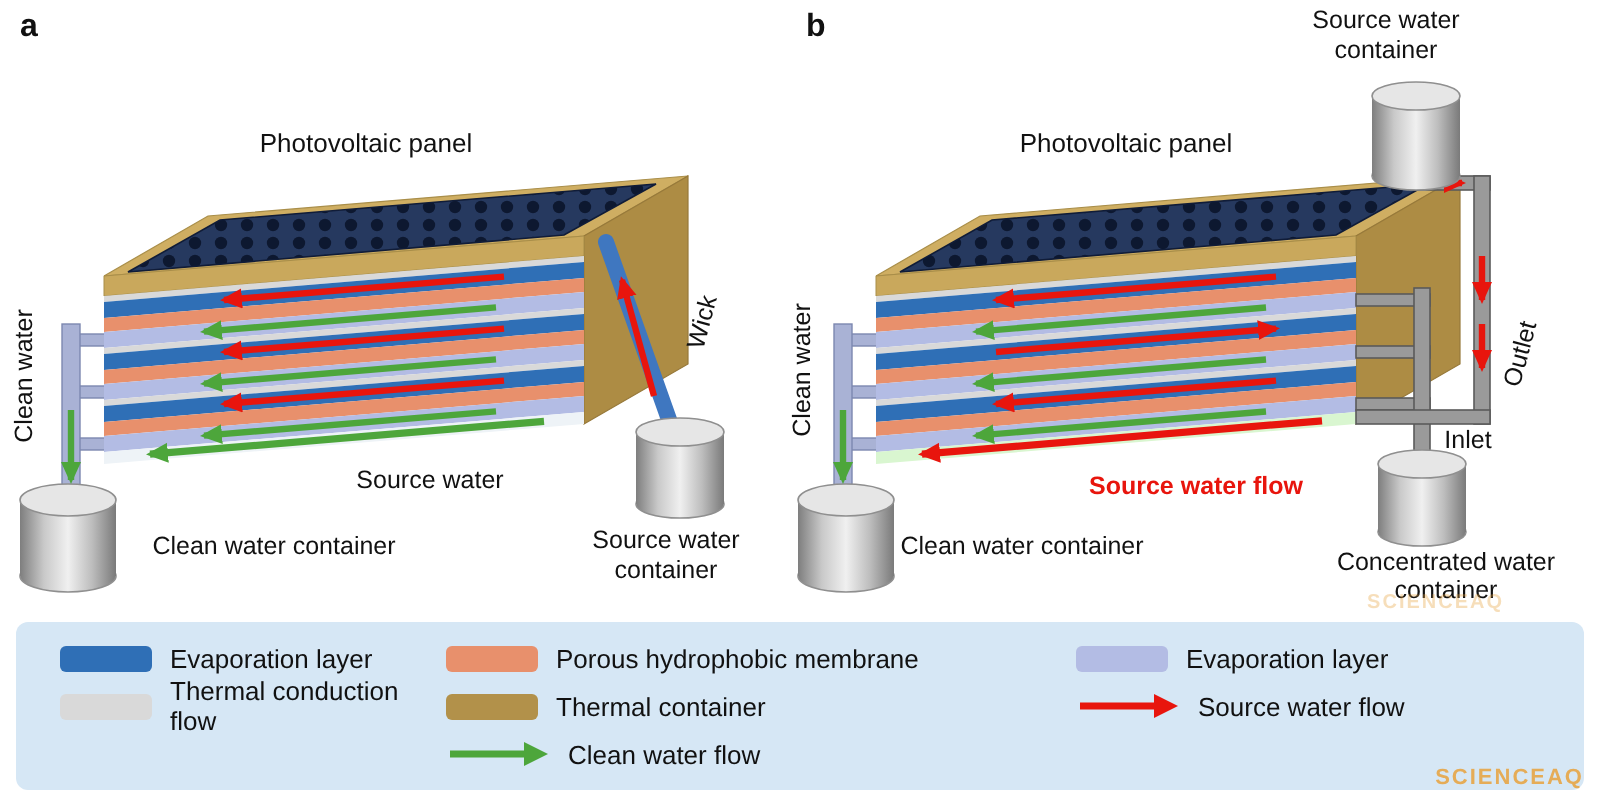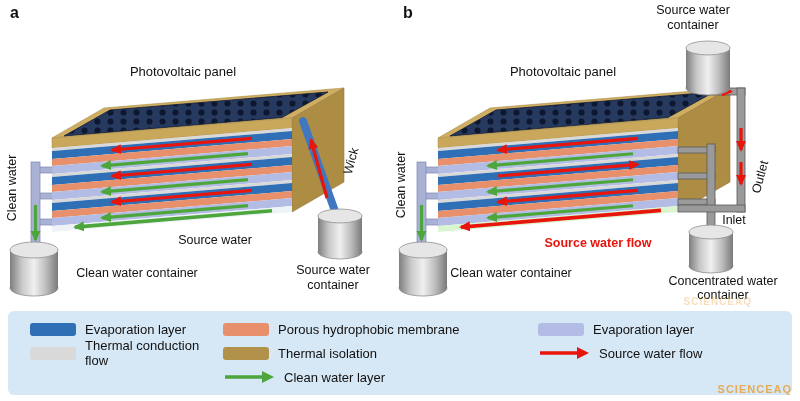--- a/index.html
+++ b/index.html
@@ -260,34 +260,34 @@
     <div class="legend-item">
       <svg width="46" height="13">
           <rect width="46" height="13" rx="3" fill="#d9d9d9"></rect>
         </svg>
       <span>Thermal conduction flow</span>
     </div>
     <div class="legend-item">
       <svg width="46" height="13">
           <rect width="46" height="13" rx="3" fill="#b2914a"></rect>
         </svg>
-      <span>Thermal isolation</span>
+      <span>Thermal container</span>
     </div>
     <div class="legend-item">
       <svg width="52" height="14" viewBox="0 0 52 14">
         <line x1="2" y1="7" x2="39" y2="7" stroke-width="3.6" stroke="#e8150d"></line>
         <polygon points="39,1 51,7 39,13" fill="#e8150d"></polygon>
       </svg>
       <span>Source water flow</span>
     </div>
     <div class="legend-item"></div>
     <div class="legend-item">
       <svg width="52" height="14" viewBox="0 0 52 14">
         <line x1="2" y1="7" x2="39" y2="7" stroke-width="3.6" stroke="#4da63b"></line>
         <polygon points="39,1 51,7 39,13" fill="#4da63b"></polygon>
       </svg>
-      <span>Clean water layer</span>
+      <span>Clean water flow</span>
     </div>
   </div>
 
   <div class="watermark2">SCIENCEAQ</div>
   <div class="watermark">SCIENCEAQ</div>
 </div>
 
 </body></html>

